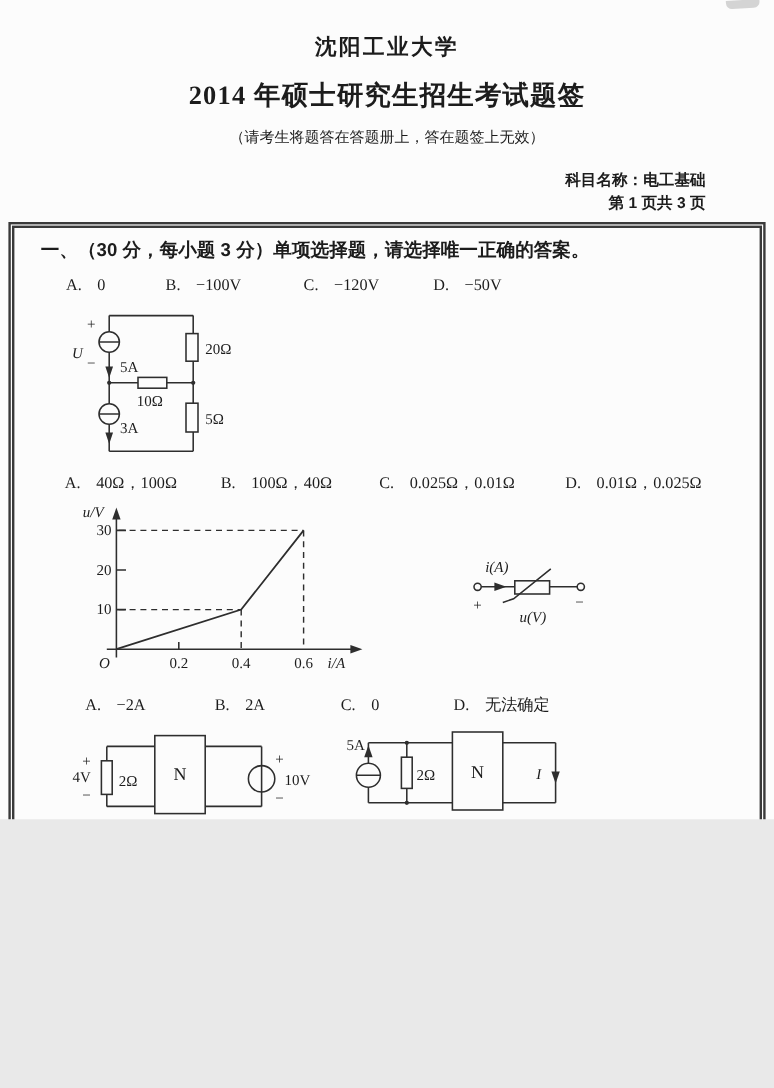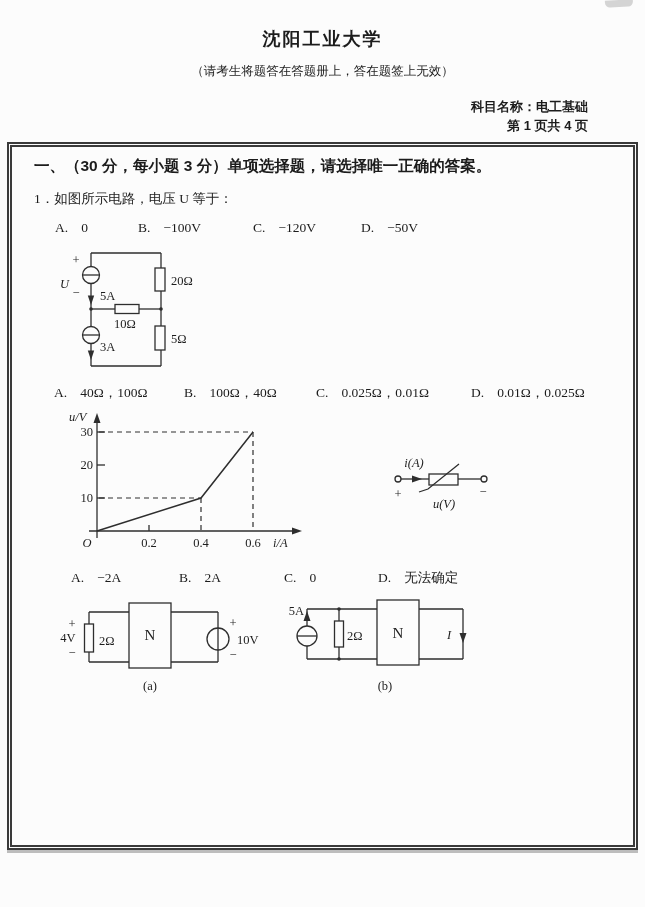--- a/index.html
+++ b/index.html
@@ -1,18 +1,18 @@
 <!DOCTYPE html>
 <html><head>
 <meta charset="utf-8">
 <style>
   * { margin:0; padding:0; box-sizing:border-box; }
   html,body { background:#e9e9e9; }
   body { font-family:"Liberation Serif","DejaVu Serif",serif; color:#1c1c1c; }
-  .page { position:relative; width:645px; height:907px; margin:0 auto;
+  .page { position:relative; width:645px; height:683px; margin:0 auto;
           background:#fcfcfc; overflow:hidden; }
   .corner-smudge { position:absolute; top:0; right:12px; width:28px; height:7px;
           background:#d4d4d4; border-radius:0 0 5px 5px; transform:rotate(-3deg); }
   .hdr { text-align:center; padding-top:26px; }
   .uni   { font-size:18px; font-weight:700; letter-spacing:2px; line-height:26px; }
   .title { font-size:22px; font-weight:700; letter-spacing:1px; line-height:31px; margin-top:12px; }
   .note  { font-size:12.5px; font-weight:400; line-height:19px; margin-top:10px; }
   .meta  { display:flex; justify-content:space-between; align-items:flex-end;
            margin-top:16px; padding:0 57px 3px 10px;
            font-family:"Liberation Sans","DejaVu Sans",sans-serif;
@@ -38,33 +38,33 @@
   .ah   { fill:#2e2e2e; stroke:none; }
 </style>
 </head>
 <body>
 
 <div class="page">
   <div class="corner-smudge"></div>
 
   <div class="hdr">
     <div class="uni">沈阳工业大学</div>
+    <div class="title">2014 年硕士研究生招生考试题签</div>
     <div class="note">（请考生将题答在答题册上，答在题签上无效）</div>
   </div>
 
   <div class="meta">
     <span>科目名称：电工基础</span>
-    <span>第 1 页共 4 页</span>
+    <span>第 1 页共 3 页</span>
   </div>
 
   <div class="box">
     <div class="sec">一、（30 分，每小题 3 分）单项选择题，请选择唯一正确的答案。</div>
 
     <div>
-      <div class="qtext">1．如图所示电路，电压 U 等于：</div>
       <div class="opts" style="padding-left:27px">
         <span class="opt" style="width:83px">
             <span class="lbl">A.</span>
             <span class="val">0</span>
           </span>
         <span class="opt" style="width:115px">
             <span class="lbl">B.</span>
             <span class="val">−100V</span>
           </span>
         <span class="opt" style="width:108px">

